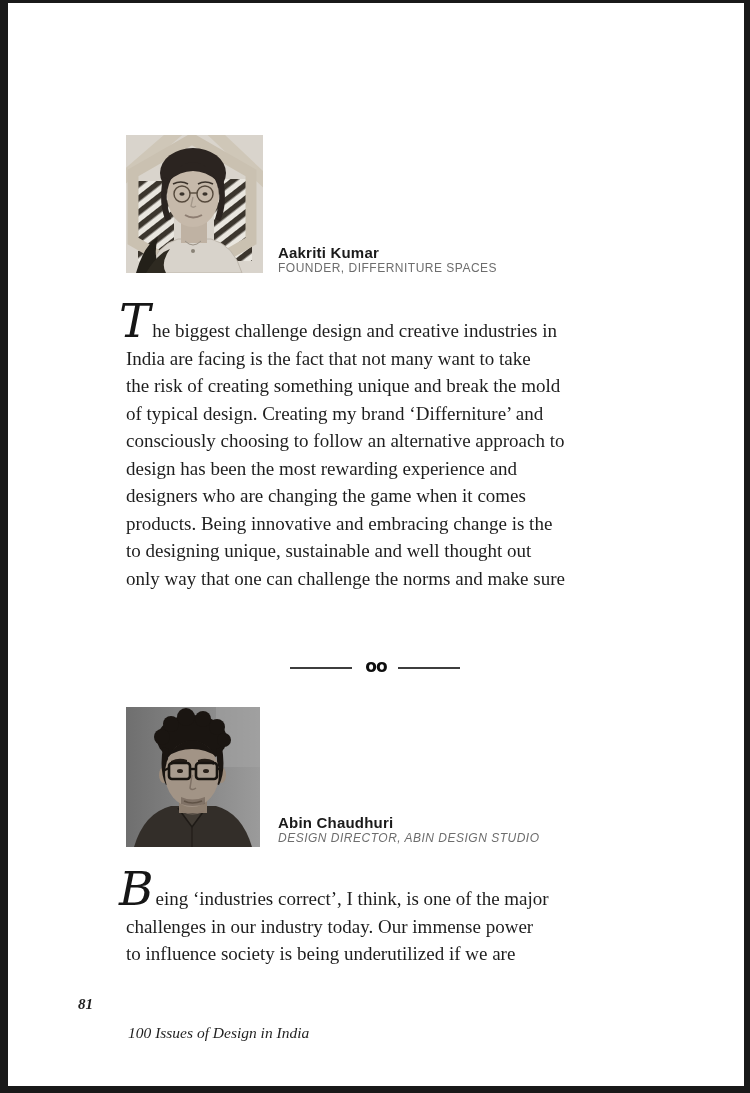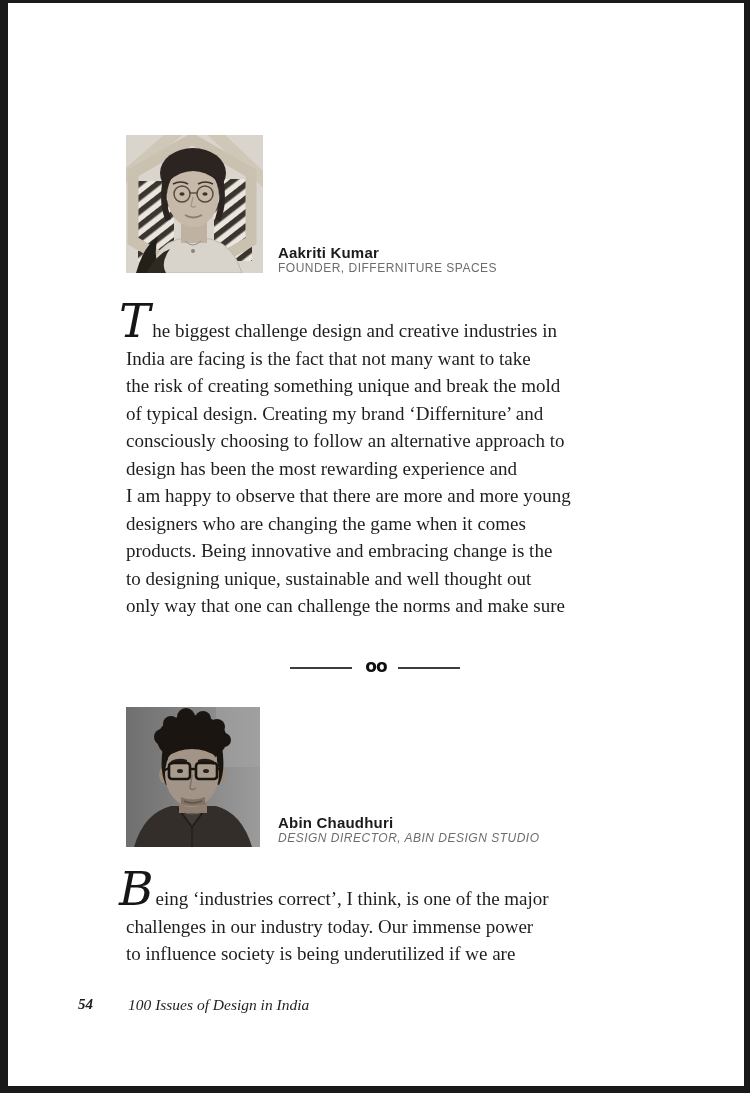--- a/index.html
+++ b/index.html
@@ -53,21 +53,21 @@
     position:absolute; left:354px; top:654px; width:44px; text-align:center;
     font-family:"DejaVu Sans", sans-serif; font-weight:800; font-size:17px;
     line-height:24px; color:#0e0e0e; letter-spacing:-1px;
   }
 
   .footer-page-number {
     position:absolute; left:78px; top:996px;
     font-style:italic; font-weight:bold; font-size:15px; color:#1f1f1f;
   }
   .footer-book-title {
-    position:absolute; left:128px; top:996px;
+    position:absolute; left:128px; top:1024px;
     font-style:italic; font-size:15.5px; color:#1f1f1f; white-space:nowrap;
   }
 </style>
 </head>
 <body>
 
 <div class="page">
 
   <div class="edge edge-top"></div>
   <div class="edge edge-bottom"></div>
@@ -113,21 +113,20 @@
   <div class="person-name name-1">Aakriti Kumar</div>
   <div class="person-title title-1">FOUNDER, DIFFERNITURE SPACES</div>
 
   <div class="quote quote-1">
     <div class="quote-line"><span class="initial">T</span><span>he biggest challenge design and creative industries in</span></div>
     <div class="quote-line">India are facing is the fact that not many want to take</div>
     <div class="quote-line">the risk of creating something unique and break the mold</div>
     <div class="quote-line">of typical design. Creating my brand ‘Differniture’ and</div>
     <div class="quote-line">consciously choosing to follow an alternative approach to</div>
     <div class="quote-line">design has been the most rewarding experience and</div>
-    <div class="quote-line">I am happy to observe that there are more and more young</div>
     <div class="quote-line">designers who are changing the game when it comes</div>
     <div class="quote-line">products. Being innovative and embracing change is the</div>
     <div class="quote-line">to designing unique, sustainable and well thought out</div>
     <div class="quote-line">only way that one can challenge the norms and make sure</div>
   </div>
 
   <div class="divider-line divider-line-left"></div>
   <div class="divider-symbol">oo</div>
   <div class="divider-line divider-line-right"></div>
 
@@ -177,16 +176,16 @@
   </div>
   <div class="person-name name-2">Abin Chaudhuri</div>
   <div class="person-title title-2">DESIGN DIRECTOR, ABIN DESIGN STUDIO</div>
 
   <div class="quote quote-2">
     <div class="quote-line"><span class="initial">B</span><span>eing ‘industries correct’, I think, is one of the major</span></div>
     <div class="quote-line">challenges in our industry today. Our immense power</div>
     <div class="quote-line">to influence society is being underutilized if we are</div>
   </div>
 
-  <div class="footer-page-number">54</div>
+  <div class="footer-page-number">81</div>
   <div class="footer-book-title">100 Issues of Design in India</div>
 
 </div>
 
 </body></html>

